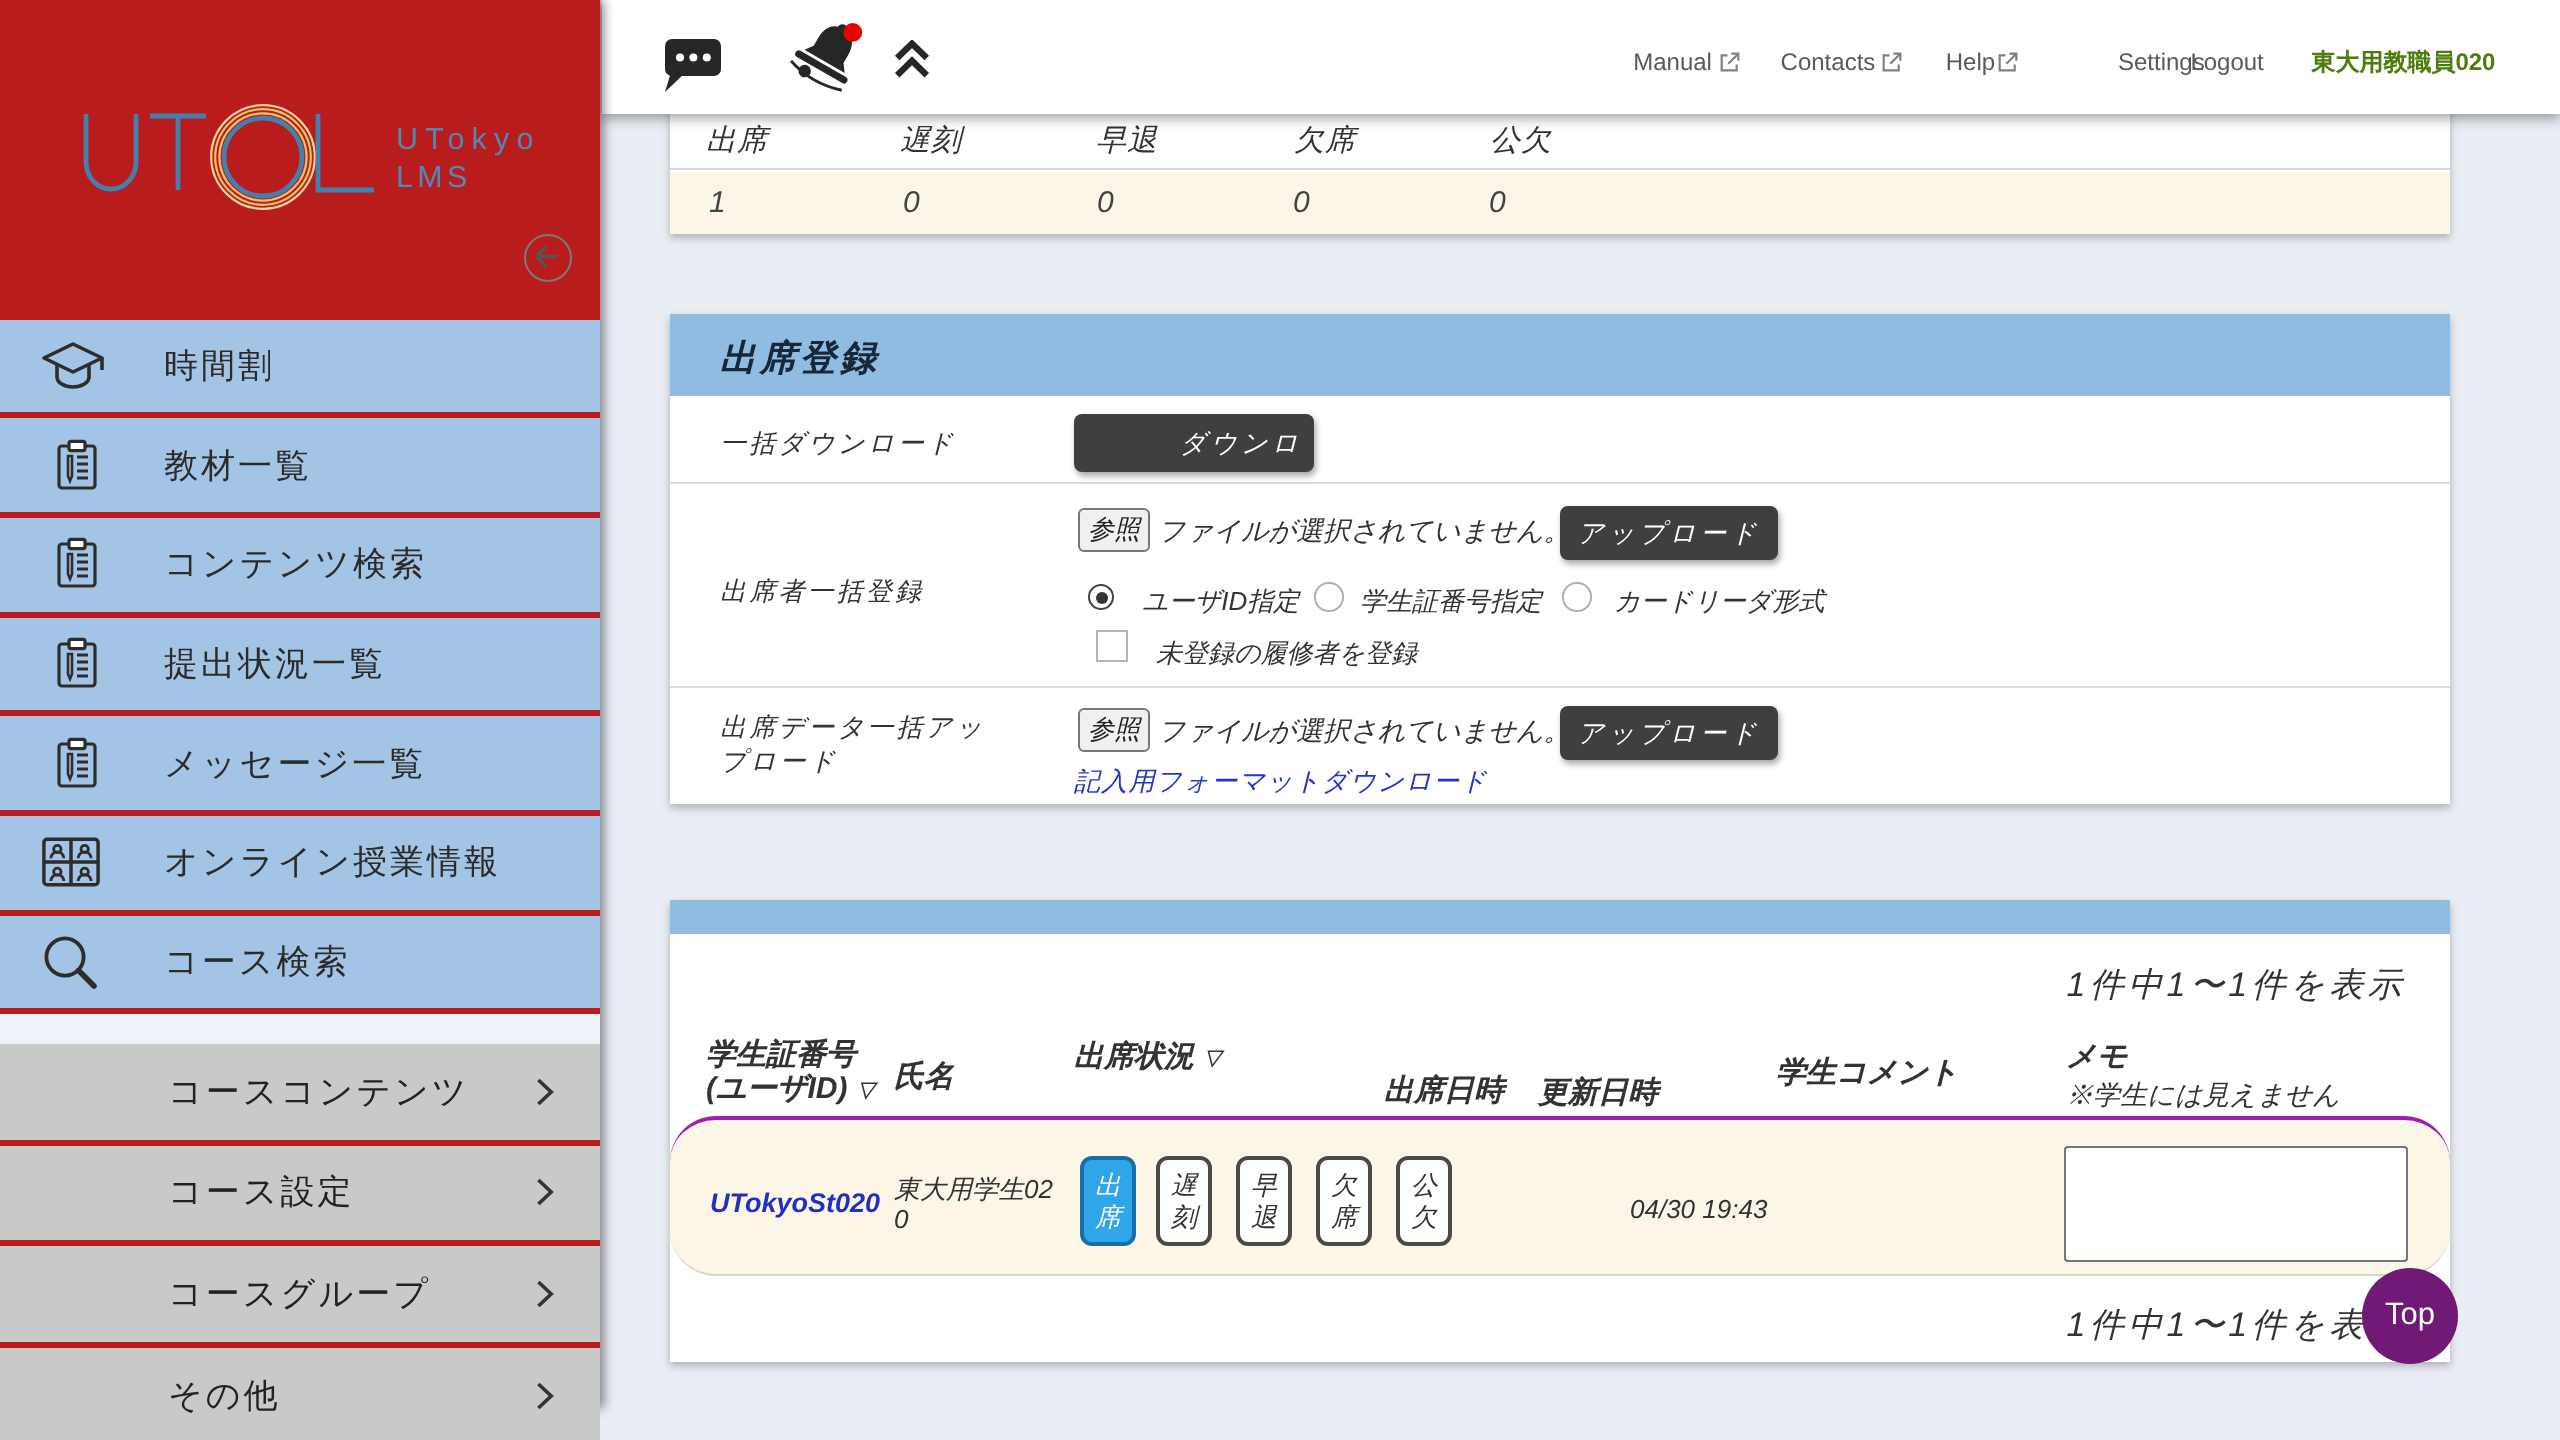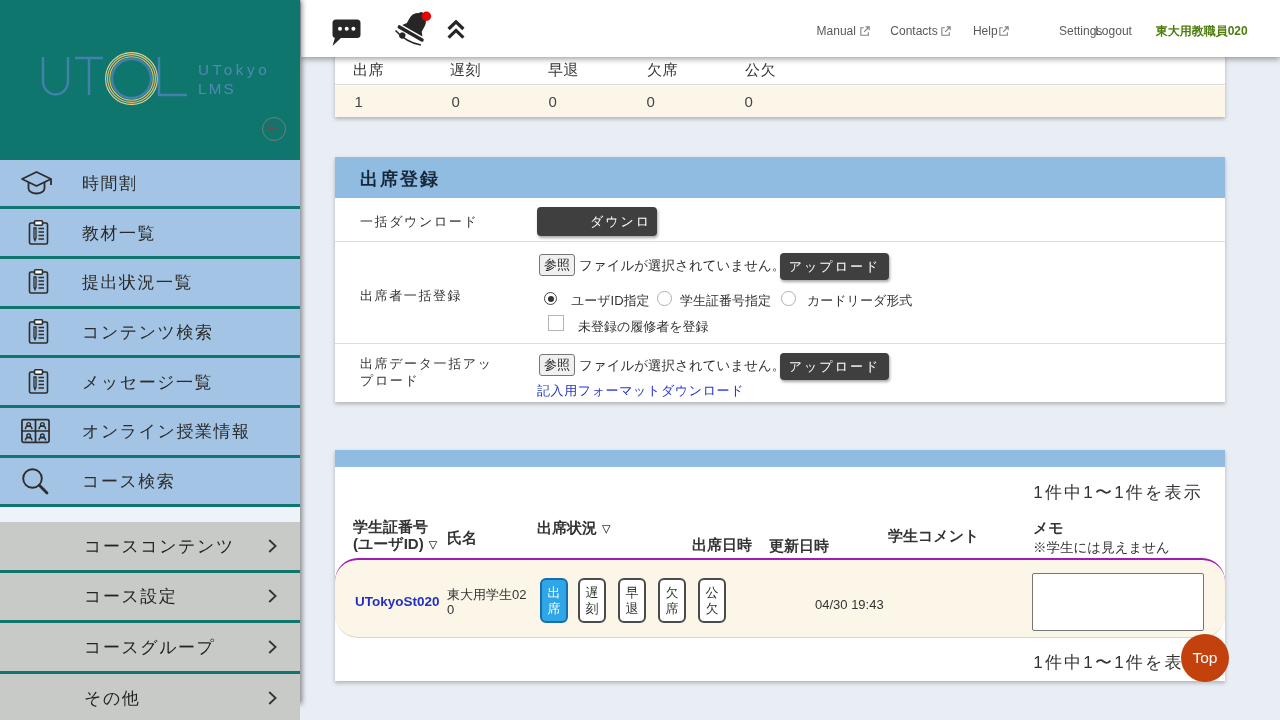--- a/index.html
+++ b/index.html
@@ -8,21 +8,21 @@
 #app { position:relative; width:1280px; height:720px; background:#e9edf4; overflow:hidden; }
 .abs { position:absolute; }
 
 
 #topbar { position:absolute; left:301px; top:0; width:979px; height:57px; background:#fff;
   box-shadow:0 2px 6px rgba(0,0,0,.38); z-index:20; }
 .tlink { position:absolute; top:24px; font-size:12px; line-height:14px; color:#595959; white-space:nowrap; }
 .tuser { position:absolute; top:24px; font-size:12px; line-height:14px; font-weight:bold; color:#4d7c0f; white-space:nowrap; }
 
 
-#sidebar { position:absolute; left:0; top:0; width:300px; height:704px; background:#0f766e;
+#sidebar { position:absolute; left:0; top:0; width:300px; height:704px; background:#b91c1c;
   box-shadow:2px 0 5px rgba(0,0,0,.45); z-index:30; }
 .mitem { position:relative; width:300px; height:46.8px; margin-bottom:2.9px; background:#a3c4e4;padding-left:28px; }
 .mitem .txt { position:absolute; left:82px; top:50%; transform:translateY(-50%);
   font-size:17px; letter-spacing:1.5px; color:#2b2b2b; white-space:nowrap; }
 .mitem svg { position:absolute; left:23px; top:50%; transform:translateY(-50%); }
 .gitem { position:relative; width:300px; height:47.4px; margin-bottom:3px; background:#c7cac7; }
 .gitem .txt { position:absolute; left:84px; top:50%; transform:translateY(-50%);
   font-size:17px; letter-spacing:1.5px; color:#222; white-space:nowrap; }
 
 
@@ -36,28 +36,28 @@
   border-radius:3px; font-size:13px; color:#222; text-align:center; line-height:20px; }
 .lbl { position:absolute; font-size:13px; letter-spacing:1.6px; color:#333; white-space:nowrap; }
 .txt13 { position:absolute; font-size:13px; color:#333; white-space:nowrap; }
 .hdr { position:absolute; font-size:15px; font-weight:bold; color:#333; white-space:nowrap; }
 .att { position:absolute; width:28px; height:45px; border-radius:6px; background:#fff;
   border:2px solid #4a4a4a; color:#333; font-size:13px; line-height:15.5px; text-align:center;
   display:flex; align-items:center; justify-content:center; }
 .att.sel { background:#2fa6e8; border-color:#1a6dab; color:#fff; }
 
 #topbtn { position:absolute; left:1181px; top:634px; width:48px; height:48px; border-radius:50%;
-  background:#c2410c; color:#fff; font-size:15.5px; display:flex; align-items:center;
+  background:#701a75; color:#fff; font-size:15.5px; display:flex; align-items:center;
   justify-content:center; z-index:40; }
 </style>
 </head>
 <body>
 <div id="app">
 
-<div id="content" class="abs" style="left:0;top:0;width:1280px;height:582px;z-index:1;">
+<div id="content" class="abs" style="left:0;top:0;width:1280px;height:582px;z-index:1;font-style:italic;">
 
   <div class="card" style="left:335px;top:40px;width:890px;height:77px;">
     <div class="abs" style="left:0;top:0;width:890px;height:45px;border-bottom:1px solid #d9d9d9;">
       <span class="txt13" style="left:18px;top:21px;font-size:15px;letter-spacing:0.5px;">出席</span>
       <span class="txt13" style="left:115px;top:21px;font-size:15px;letter-spacing:0.5px;">遅刻</span>
       <span class="txt13" style="left:213px;top:21px;font-size:15px;letter-spacing:0.5px;">早退</span>
       <span class="txt13" style="left:312px;top:21px;font-size:15px;letter-spacing:0.5px;">欠席</span>
       <span class="txt13" style="left:410px;top:21px;font-size:15px;letter-spacing:0.5px;">公欠</span>
     </div>
     <div class="abs cream" style="left:0;top:46px;width:890px;height:31px;">
@@ -215,30 +215,30 @@
           </svg>
           <span class="txt">教材一覧</span>
         </div>
     <div class="mitem">
           <svg style="left:25px;" width="26" height="28" viewBox="0 0 26 27" fill="none" stroke="#2d2d2d" stroke-width="1.6">
             <rect x="4.5" y="3.5" width="18" height="21" rx="1.5"></rect>
             <rect x="9.5" y="1.2" width="8" height="4.6" rx="1" fill="#fff"></rect>
             <path d="M13.5,9 H19 M13.5,12.5 H19 M13.5,16 H19 M13.5,19.5 H19"></path>
             <path d="M9,8.5 V18.5 L10,21 L11,18.5 V8.5 Z" stroke-width="1.3"></path>
           </svg>
-          <span class="txt">提出状況一覧</span>
+          <span class="txt">コンテンツ検索</span>
         </div>
     <div class="mitem">
           <svg style="left:25px;" width="26" height="28" viewBox="0 0 26 27" fill="none" stroke="#2d2d2d" stroke-width="1.6">
             <rect x="4.5" y="3.5" width="18" height="21" rx="1.5"></rect>
             <rect x="9.5" y="1.2" width="8" height="4.6" rx="1" fill="#fff"></rect>
             <path d="M13.5,9 H19 M13.5,12.5 H19 M13.5,16 H19 M13.5,19.5 H19"></path>
             <path d="M9,8.5 V18.5 L10,21 L11,18.5 V8.5 Z" stroke-width="1.3"></path>
           </svg>
-          <span class="txt">コンテンツ検索</span>
+          <span class="txt">提出状況一覧</span>
         </div>
     <div class="mitem">
           <svg style="left:25px;" width="26" height="28" viewBox="0 0 26 27" fill="none" stroke="#2d2d2d" stroke-width="1.6">
             <rect x="4.5" y="3.5" width="18" height="21" rx="1.5"></rect>
             <rect x="9.5" y="1.2" width="8" height="4.6" rx="1" fill="#fff"></rect>
             <path d="M13.5,9 H19 M13.5,12.5 H19 M13.5,16 H19 M13.5,19.5 H19"></path>
             <path d="M9,8.5 V18.5 L10,21 L11,18.5 V8.5 Z" stroke-width="1.3"></path>
           </svg>
           <span class="txt">メッセージ一覧</span>
         </div>

